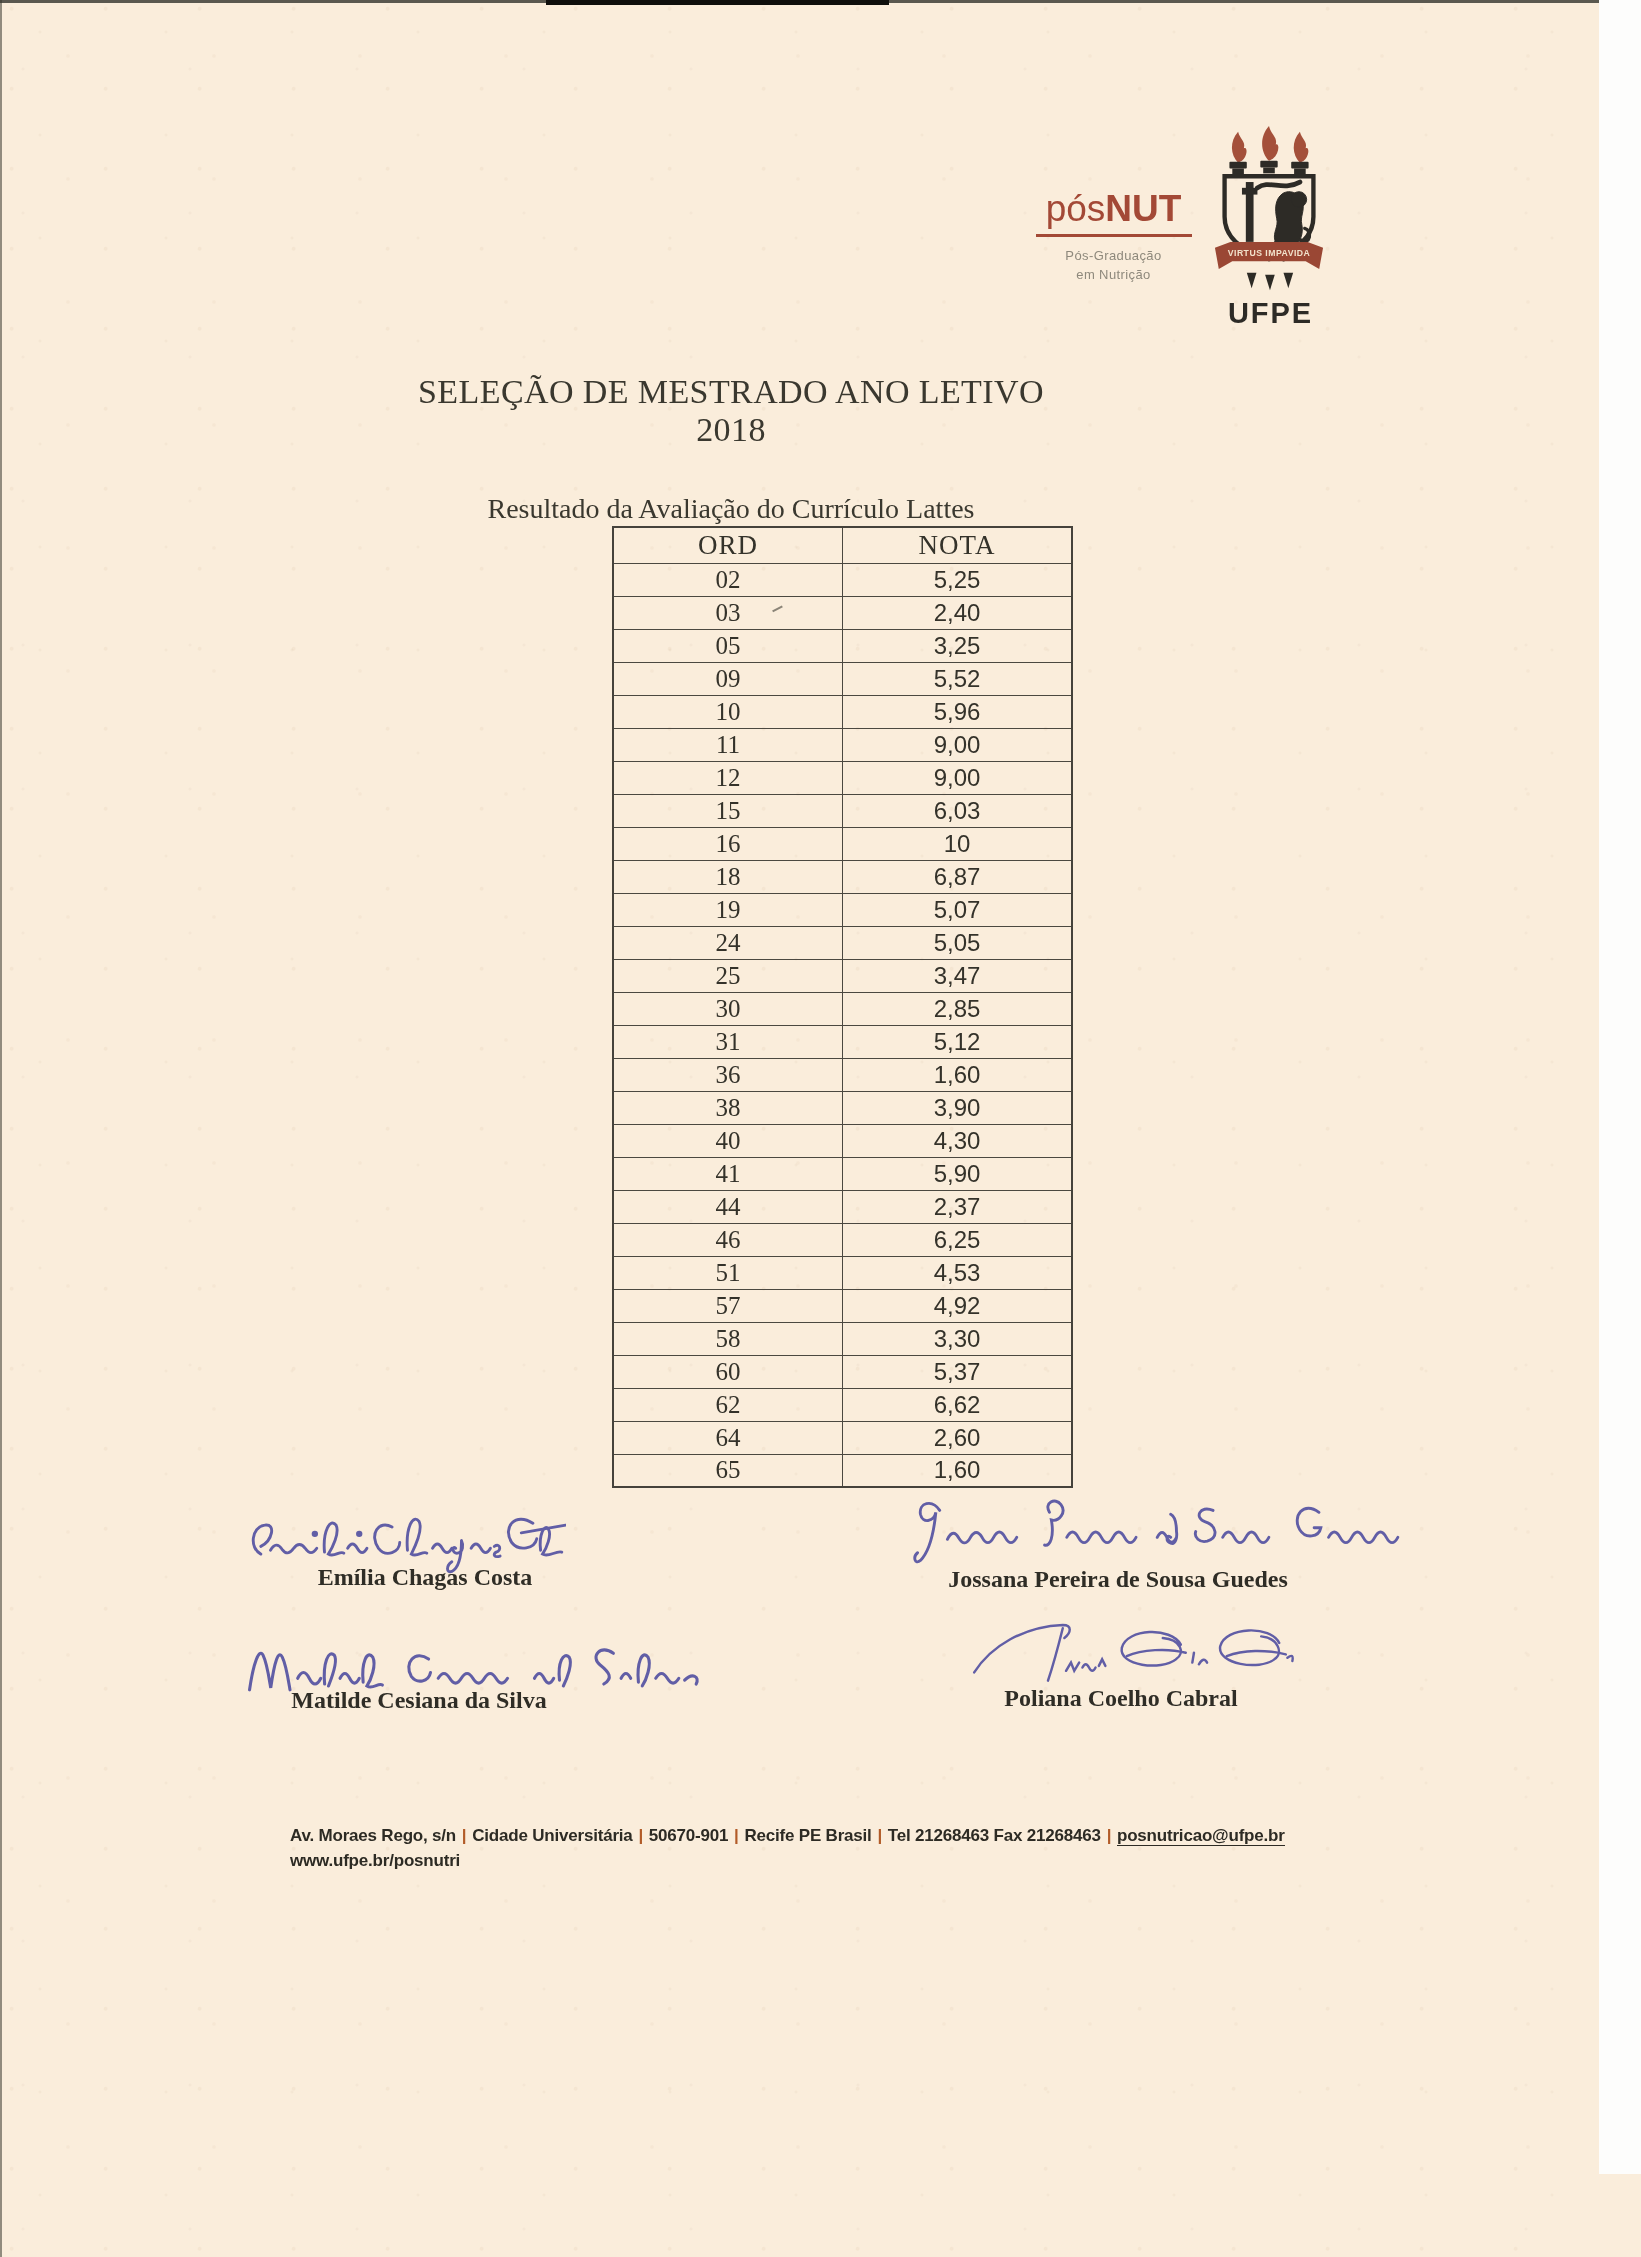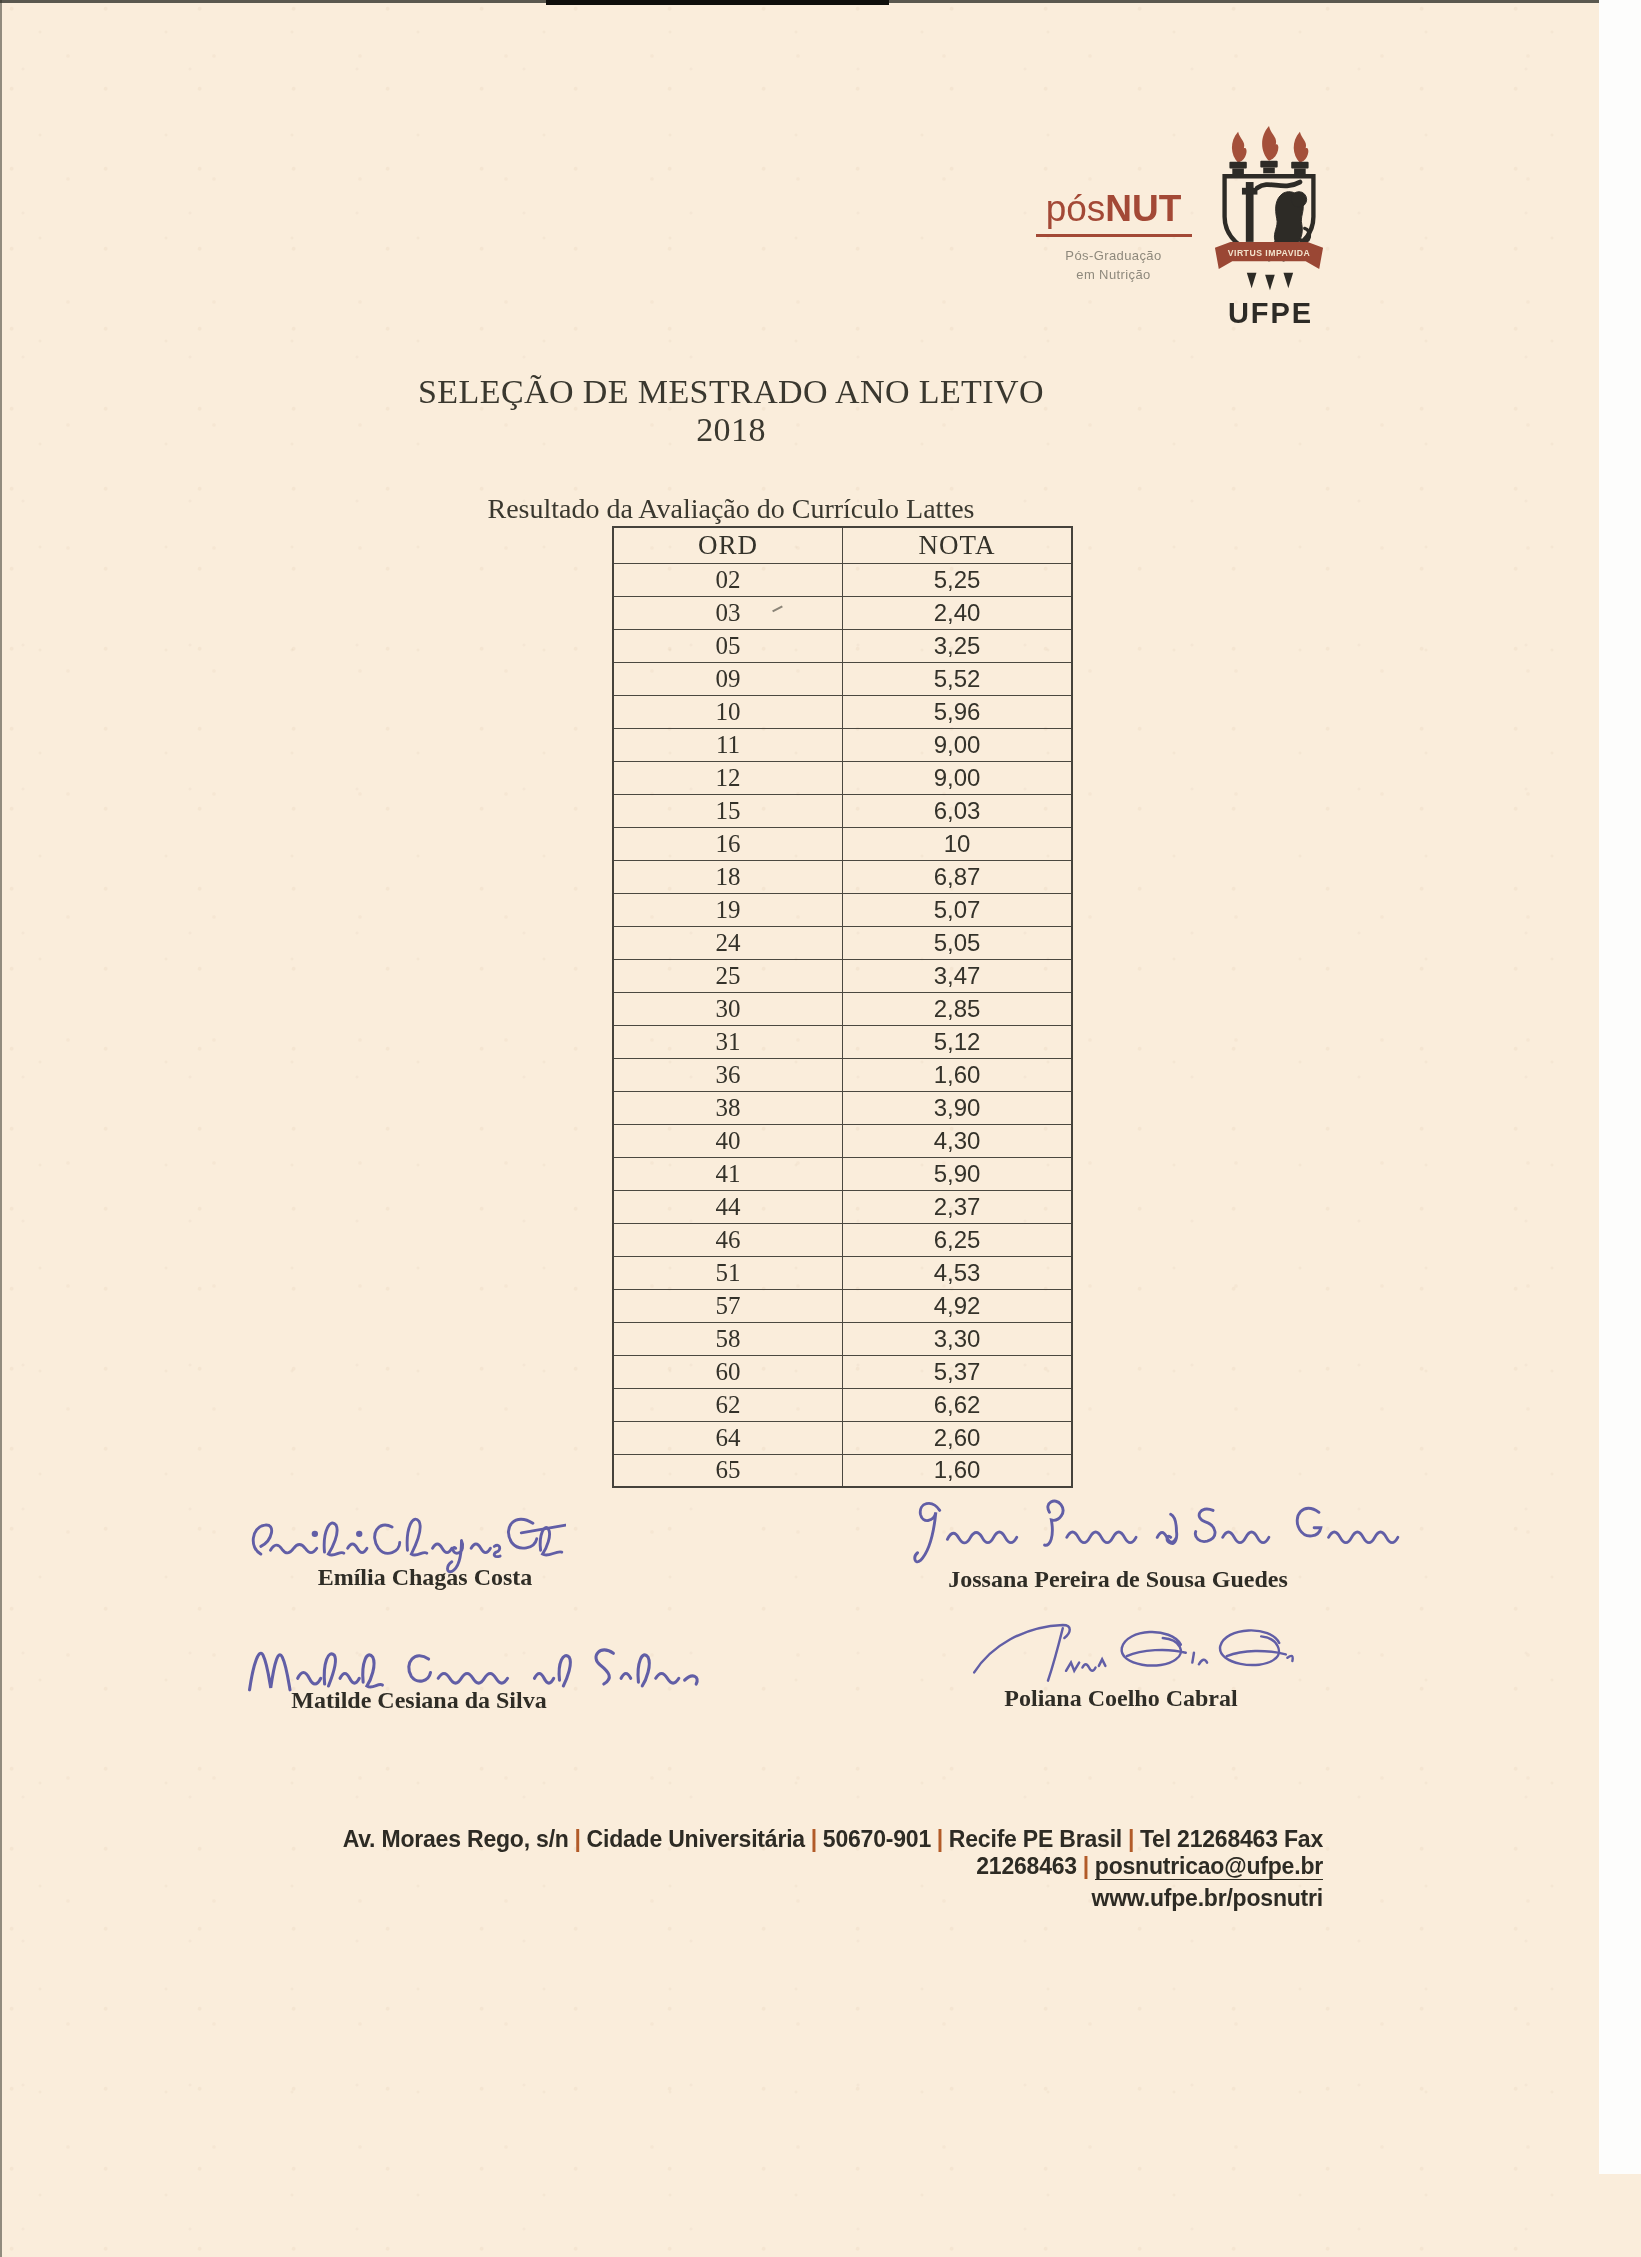--- a/index.html
+++ b/index.html
@@ -61,22 +61,22 @@
 
   
   .sig-svg { position:absolute; }
   .printed-name { position:absolute; font-family:"Liberation Serif", serif; font-weight:700; font-size:24px; color:#2f2d26; white-space:nowrap; transform:translateX(-50%); }
   #printed-name-1 { left:425px;  top:1564px; }
   #printed-name-2 { left:1118px; top:1566px; }
   #printed-name-3 { left:419px;  top:1687px; }
   #printed-name-4 { left:1121px; top:1685px; }
 
   
-  #footer { position:absolute; left:290px; top:1826px; width:1033px; text-align:right;
-    font-family:"Liberation Sans", sans-serif; font-weight:700; font-size:23px; letter-spacing:-0.2px; color:#2d2b24; }
+  #footer { position:absolute; left:290px; top:1826px; width:1033px; text-align:left;
+    font-family:"Liberation Sans", sans-serif; font-weight:700; font-size:17px; letter-spacing:-0.2px; color:#2d2b24; }
   #footer .sep { padding:0 5.8px; font-weight:700; }
   #footer .email { text-decoration:none; border-bottom:1.9px solid #2d2b24; color:#2d2b24; }
   #footer-site { margin-top:5px; }
 </style>
 </head>
 <body>
 
 <div id="page">
   <div id="paper"></div>
   <div id="right-gutter"></div>

